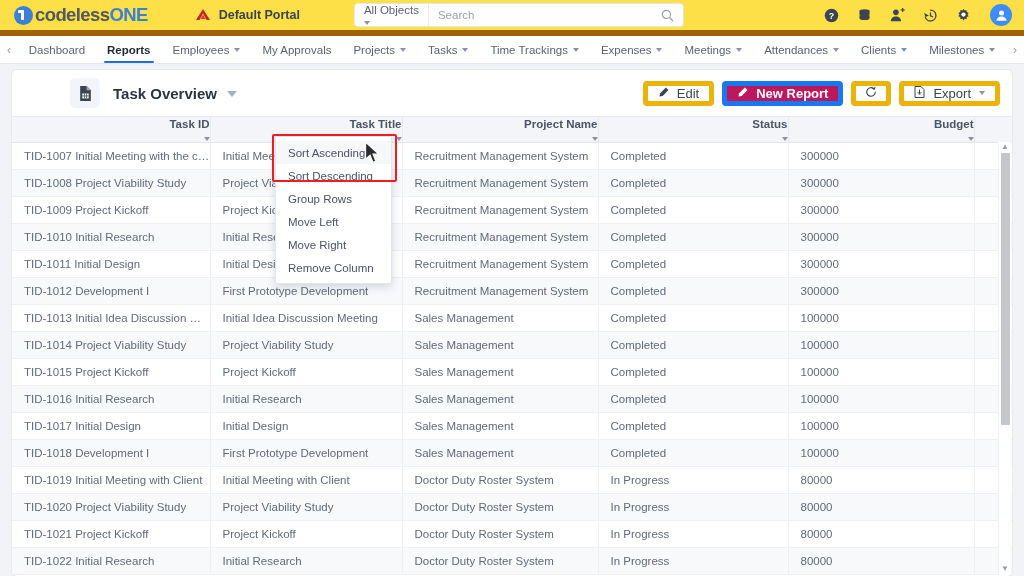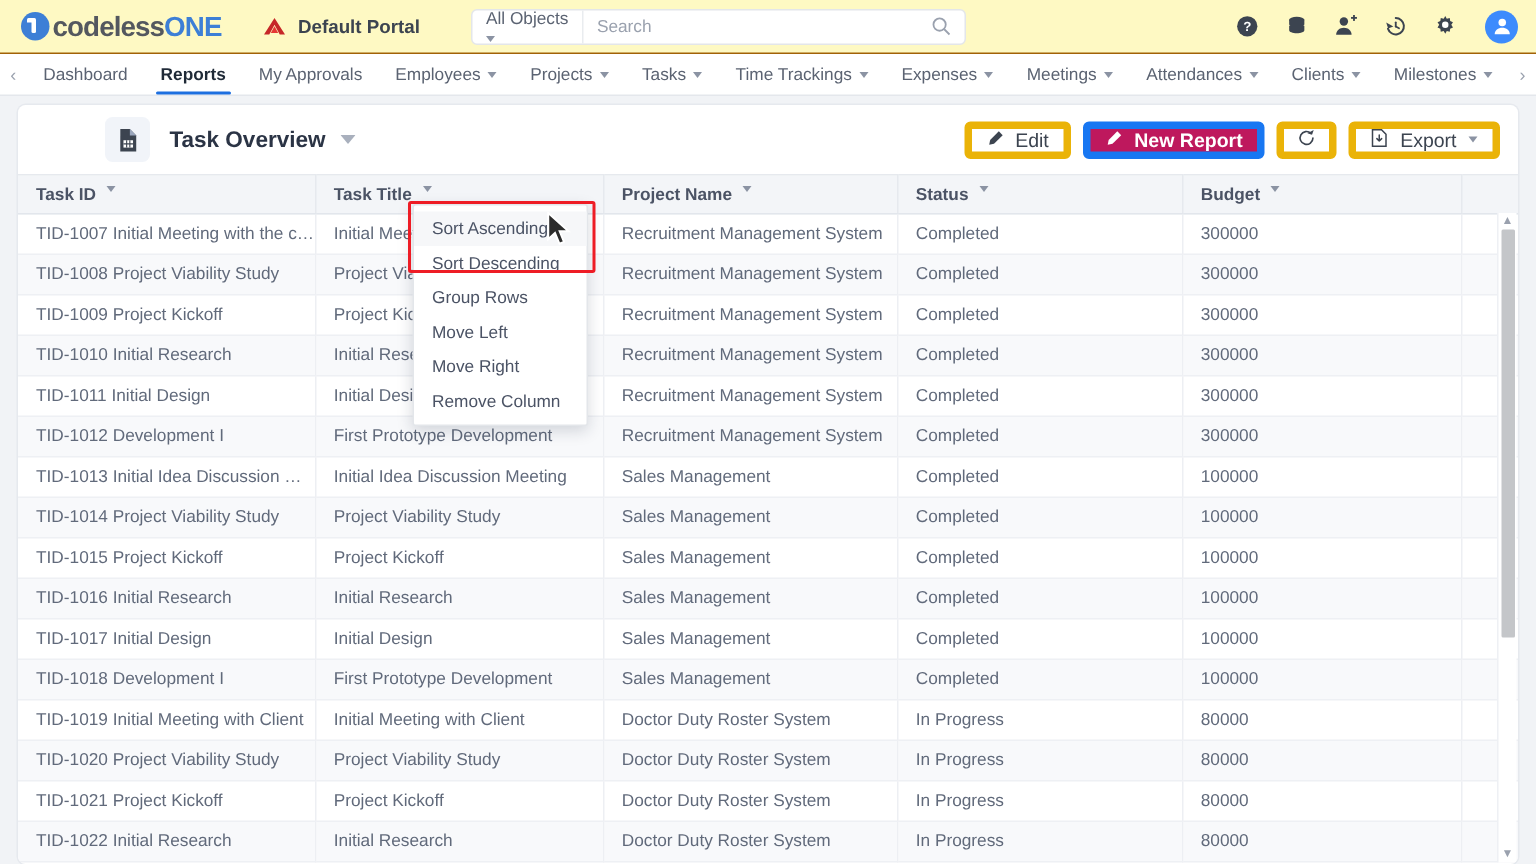--- a/index.html
+++ b/index.html
@@ -8,22 +8,23 @@
     font-family: "Liberation Sans", sans-serif;
     background: #ffffff;
     overflow: hidden;
     -webkit-font-smoothing: antialiased;
   }
   #app { position: relative; width: 1024px; height: 576px; background: #f1f3f6; }
 
   
   .topbar {
     position: absolute; left: 0; top: 0; width: 1024px; height: 36px;
-    background: #fef9c3; display: flex; align-items: center;
-    border-bottom: 1px solid #a16207;
+    background: #fde047; display: flex; align-items: center;
+    border-bottom: 6px solid #a16207;
+    gap: 20px;
   }
   .logo { display: flex; align-items: center; margin-left: 14px; }
   .logo-mark {
     width: 19px; height: 19px; border-radius: 50%;
     background: #3d7fd6; position: relative; margin-right: 2px;
   }
   .logo-mark:after {
     content: ""; position: absolute; left: 7px; top: 4px;
     width: 3px; height: 10px; background: #fff; border-radius: 1px;
   }
@@ -131,21 +132,21 @@
   
   .tablewrap { position: relative; }
   table { border-collapse: collapse; width: 1000px; table-layout: fixed; }
   thead th {
     height: 26px; background: #f3f5f8; text-align: left;
     font-size: 11.5px; color: #4b5365; font-weight: bold;
     padding: 0 0 0 12px; border-top: 1px solid #e6e9ee;
     border-bottom: 1px solid #e2e6ec; border-right: 1px solid #e6e9ee;
     vertical-align: middle;
   }
-  th .th-inner { display: flex; align-items: flex-start; gap: 7px; }
+  th .th-inner { display: flex; align-items: flex-end; gap: 7px; flex-direction: column; }
   tbody td {
     height: 27px; font-size: 11.5px; color: #616a7b;
     padding: 0 0 0 12px; border-right: 1px solid #edeff3;
     border-bottom: 1px solid #eef0f4; overflow: hidden;
     white-space: nowrap; text-overflow: ellipsis; vertical-align: middle;
   }
   tbody tr:nth-child(even) td { background: #f8f9fb; }
   tbody tr:nth-child(odd) td { background: #ffffff; }
   .c0 { width: 198px; } .c1 { width: 192px; } .c2 { width: 196px; }
   .c3 { width: 190px; } .c4 { width: 186px; } .c5 { width: 38px; }
@@ -266,25 +267,25 @@
   <div class="navbar">
     <div class="nav-arrow">‹</div>
     <div class="nav-items" id="nav-items">
         <div class="nav-item">
           <span>Dashboard</span>
         </div>
         <div class="nav-item active">
           <span>Reports</span>
         </div>
         <div class="nav-item">
+          <span>Employees</span>
+          <span class="caret"></span>
+        </div>
+        <div class="nav-item">
           <span>My Approvals</span>
-        </div>
-        <div class="nav-item">
-          <span>Employees</span>
-          <span class="caret"></span>
         </div>
         <div class="nav-item">
           <span>Projects</span>
           <span class="caret"></span>
         </div>
         <div class="nav-item">
           <span>Tasks</span>
           <span class="caret"></span>
         </div>
         <div class="nav-item">

